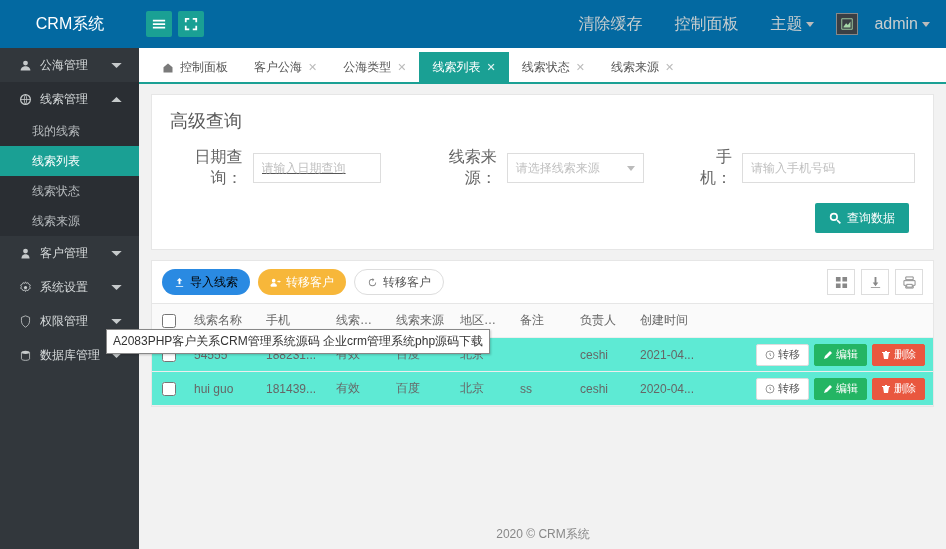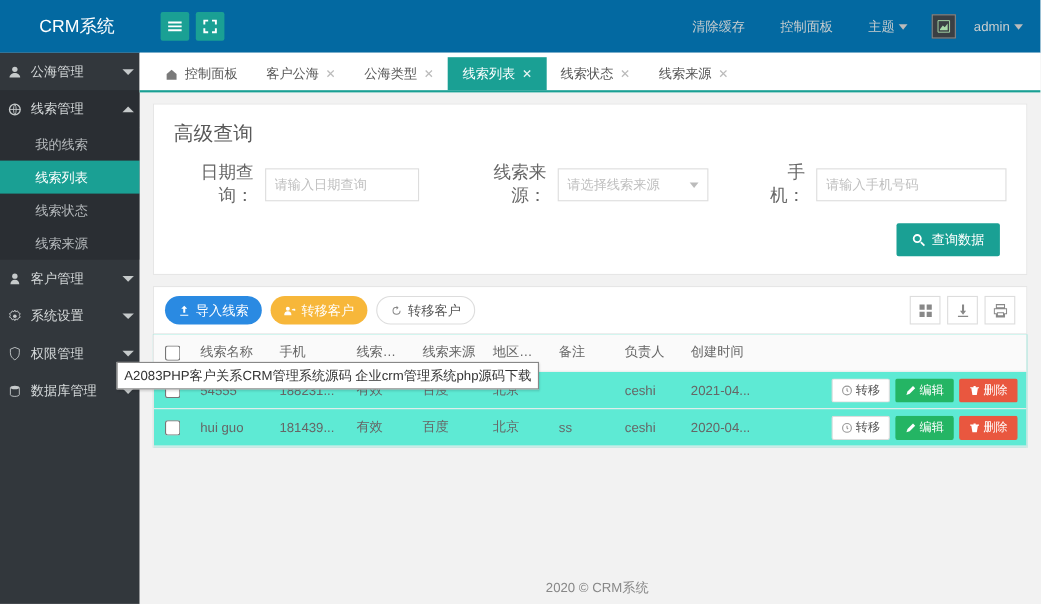--- a/index.html
+++ b/index.html
@@ -2,26 +2,26 @@
 <html><head>
 <meta charset="utf-8">
 <style>
 *{margin:0;padding:0;box-sizing:border-box;font-family:"Microsoft YaHei",Arial,sans-serif}
 html,body{width:946px;height:549px;overflow:hidden;background:#f2f2f2;color:#333;font-size:12px}
 .topbar{height:48px;background:#0369a1;display:flex;align-items:center;color:#fff}
 .brand{width:140px;font-size:16px;font-weight:500;text-align:center}
 .tb-btn{width:26px;height:26px;background:#1aa094;border-radius:2px;margin-left:6px;display:flex;align-items:center;justify-content:center;cursor:pointer}
 .tb-btn svg{width:14px;height:14px;fill:#fff}
 .tb-spacer{flex:1}
-.tb-link{color:#c9cecf;font-size:12px;padding:0 16px;cursor:pointer;display:flex;align-items:center;gap:4px}
+.tb-link{color:#c9cecf;font-size:16px;padding:0 16px;cursor:pointer;display:flex;align-items:center;gap:4px}
 .avatar{width:22px;height:22px;border:1px solid #888;margin-left:6px;display:flex;align-items:center;justify-content:center;background:#3a3f44}
 .avatar svg{width:14px;height:14px;fill:#a7d8a9}
 .layout{display:flex;height:calc(100% - 48px)}
 .sidebar{width:140px;background:#32373c;color:#d7dbdc;display:flex;flex-direction:column}
-.menu-item{height:34px;display:flex;align-items:center;padding:0 4px;gap:8px;cursor:pointer;border-left:3px solid transparent}
+.menu-item{height:34px;display:flex;align-items:center;padding:0 16px;gap:8px;cursor:pointer;border-left:3px solid transparent}
 .menu-item.expanded{background:#2a2e33}
 .menu-item svg{width:13px;height:13px;fill:#c6cacb}
 .menu-item .caret{margin-left:auto}
 .submenu{background:#2a2e33}
 .submenu-item{height:30px;display:flex;align-items:center;padding-left:32px;cursor:pointer;color:#b6babd}
 .submenu-item.active{background:#1aa094;color:#fff}
 .main{flex:1;display:flex;flex-direction:column;background:#f2f2f2}
 .tabs{height:36px;background:#fff;border-bottom:2px solid #1aa094;display:flex;align-items:flex-end;padding-left:10px;gap:0}
 .tab{height:30px;padding:0 12px;display:flex;align-items:center;gap:6px;font-size:12px;color:#555;cursor:pointer;border:1px solid transparent;border-bottom:none}
 .tab svg.home{width:12px;height:12px;fill:#7a7a7a}
@@ -32,21 +32,21 @@
 .panel{background:#fff;border:1px solid #e6e6e6}
 .panel-body{padding:14px 18px 16px}
 .panel-title{font-size:18px;color:#595959;margin-bottom:14px}
 .form-row{display:flex;align-items:center;gap:10px}
 .flabel{color:#666;font-size:16px;min-width:64px;text-align:right}
 .inp{height:30px;border:1px solid #ddd;padding:0 8px;font-size:12px;color:#555}
 .inp::placeholder{color:#bfbfbf}
 .sel{display:flex;align-items:center;justify-content:space-between;color:#bfbfbf;cursor:pointer}
 .btn{height:30px;border:none;padding:0 14px;font-size:12px;border-radius:2px;cursor:pointer;display:inline-flex;align-items:center;gap:5px}
 .btn-teal{background:#1aa094;color:#fff}
-.btn-blue{background:#2a8ae2;color:#ffffff}
+.btn-blue{background:#2a8ae2;color:#000000}
 .btn-orange{background:#f7b73a;color:#fff}
 .btn-outline{background:#fff;border:1px solid #ddd;color:#555}
 .actions-row{display:flex;justify-content:flex-end;margin-top:14px;padding-right:6px}
 .toolbar{margin-top:10px;background:#fff;border:1px solid #e6e6e6;padding:8px 10px;display:flex;align-items:center;gap:8px}
 .toolbar .pill{height:26px;border-radius:13px;padding:0 12px;font-size:12px}
 .tb-right{margin-left:auto;display:flex;gap:6px}
 .sqbtn{width:28px;height:26px;border:1px solid #ddd;background:#fff;display:flex;align-items:center;justify-content:center;cursor:pointer}
 .sqbtn svg{width:13px;height:13px;fill:#888}
 .table{background:#5eead4;border:1px solid #e6e6e6;border-top:none}
 .table-head,.table-row{display:flex;align-items:center;height:34px;border-bottom:1px solid #eee}
@@ -209,21 +209,21 @@
           <span class="x">✕</span>
         </div>
     </div>
 
     <div class="content">
       <div class="panel">
         <div class="panel-body">
           <div class="panel-title">高级查询</div>
           <div class="form-row">
             <span class="flabel">日期查询：</span>
-            <input class="inp" style="width: 140px;" placeholder="请输入日期查询">
+            <input class="inp" style="width: 128px; text-decoration: underline;" placeholder="请输入日期查询">
             <span style="width:26px"></span>
             <span class="flabel">线索来源：</span>
             <div class="inp sel" style="width:150px">
               <span>请选择线索来源</span>
               <span class="caret-down"></span>
             </div>
             <span style="width:26px"></span>
             <span class="flabel" style="min-width:44px">手机：</span>
             <input class="inp" style="width: 173px;" placeholder="请输入手机号码">
           </div>

